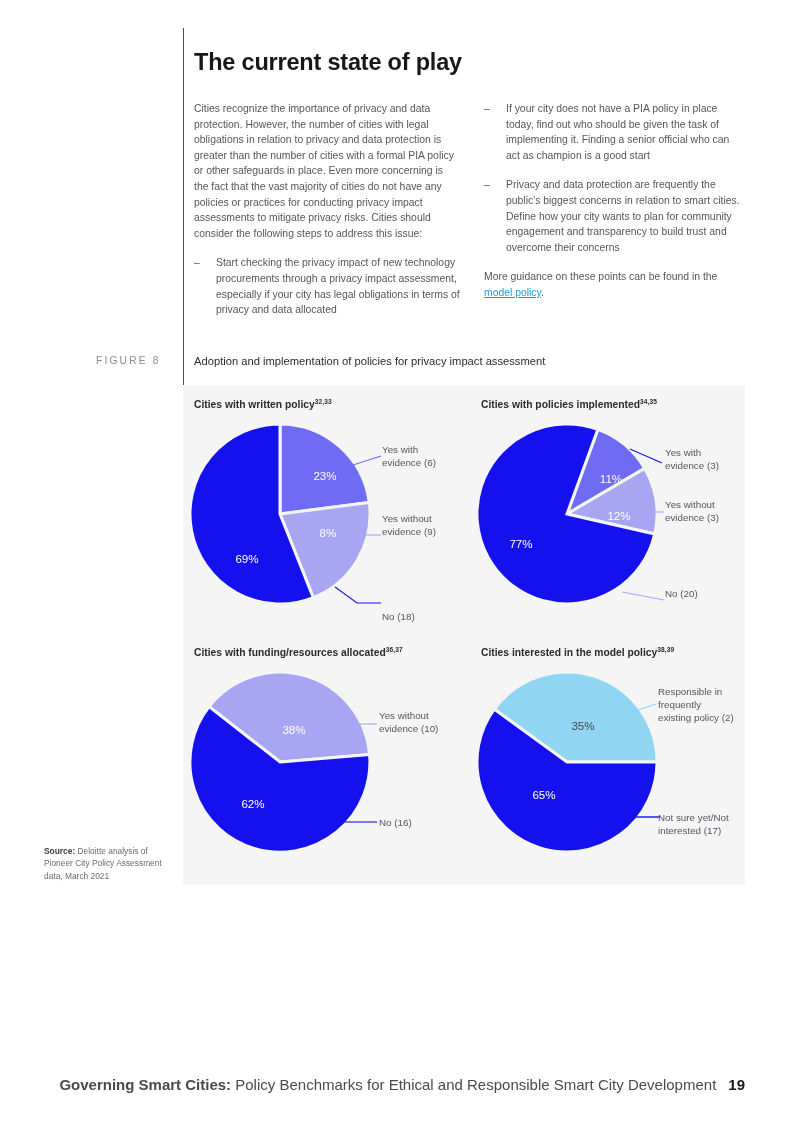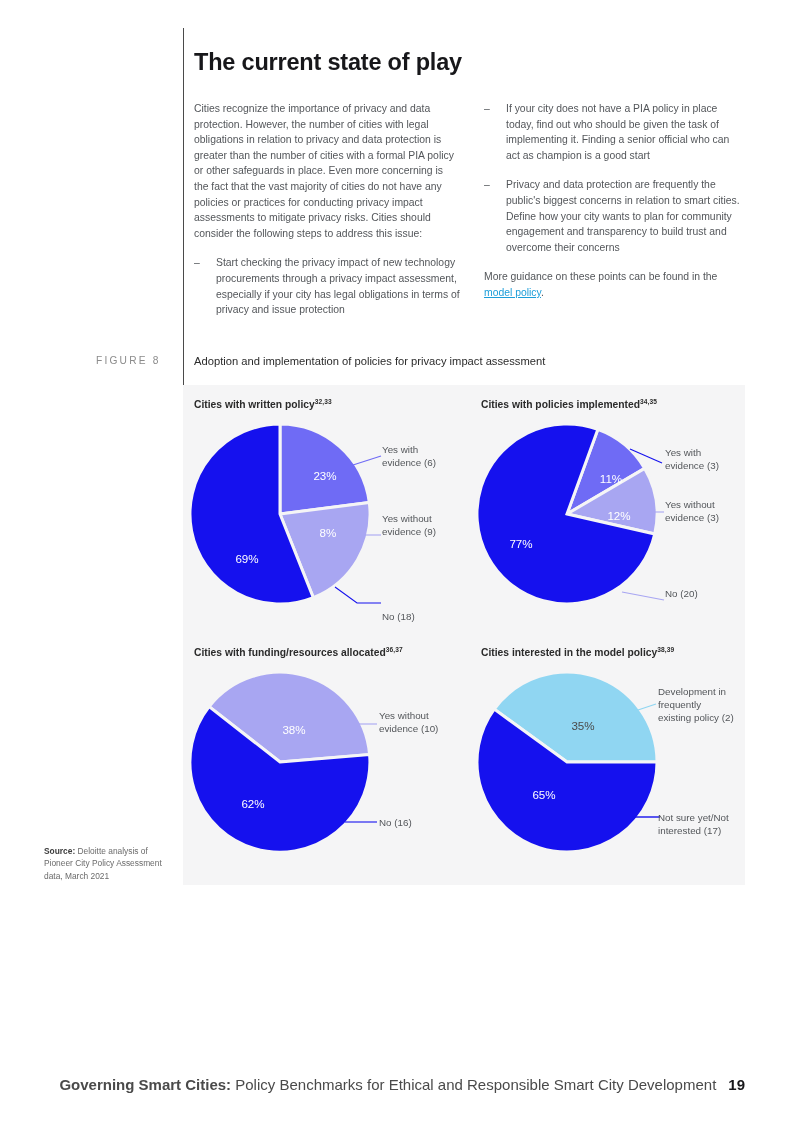--- a/index.html
+++ b/index.html
@@ -95,21 +95,21 @@
 <div class="page">
 
   <div class="vrule"></div>
 
   <h1 class="title">The current state of play</h1>
 
   <div class="col col-left">
     <p>Cities recognize the importance of privacy and data protection. However, the number of cities with legal obligations in relation to privacy and data protection is greater than the number of cities with a formal PIA policy or other safeguards in place. Even more concerning is the fact that the vast majority of cities do not have any policies or practices for conducting privacy impact assessments to mitigate privacy risks. Cities should consider the following steps to address this issue:</p>
     <div class="bullet">
       <span class="dash">–</span>
-      <span>Start checking the privacy impact of new technology procurements through a privacy impact assessment, especially if your city has legal obligations in terms of privacy and issue protection</span>
+      <span>Start checking the privacy impact of new technology procurements through a privacy impact assessment, especially if your city has legal obligations in terms of privacy and data allocated</span>
     </div>
   </div>
 
   <div class="col col-right">
     <div class="bullet">
       <span class="dash">–</span>
       <span>If your city does not have a PIA policy in place today, find out who should be given the task of implementing it. Finding a senior official who can act as champion is a good start</span>
     </div>
     <div class="bullet">
       <span class="dash">–</span>
@@ -213,21 +213,21 @@
 
           <path d="M 95 97 L 22.2 44.1 A 90 90 0 0 1 185 97 Z" fill="#90d6f2" stroke="#f5f5f6" stroke-width="3"></path>
           <path d="M 95 97 L 185 97 A 90 90 0 1 1 22.2 44.1 Z" fill="#1511ee" stroke="#f5f5f6" stroke-width="3"></path>
           <text class="slice-label lab-dark" x="111" y="62">35%</text>
           <text class="slice-label lab-light" x="72" y="131">65%</text>
           <path d="M 166 45 L 184 39" stroke="#90d6f2" stroke-width="1.1" fill="none"></path>
           <path d="M 160 152 L 188 152" stroke="#1511ee" stroke-width="1.4" fill="none"></path>
         </svg>
       </div>
       <div class="legend" style="left:188px;top:52px;width:93px;">
-        <div>Development in</div>
+        <div>Responsible in</div>
         <div>frequently</div>
         <div>existing policy (2)</div>
       </div>
       <div class="legend" style="left:188px;top:178px;width:93px;">
         <div>Not sure yet/Not</div>
         <div>interested (17)</div>
       </div>
     </div>
 
   </div>

